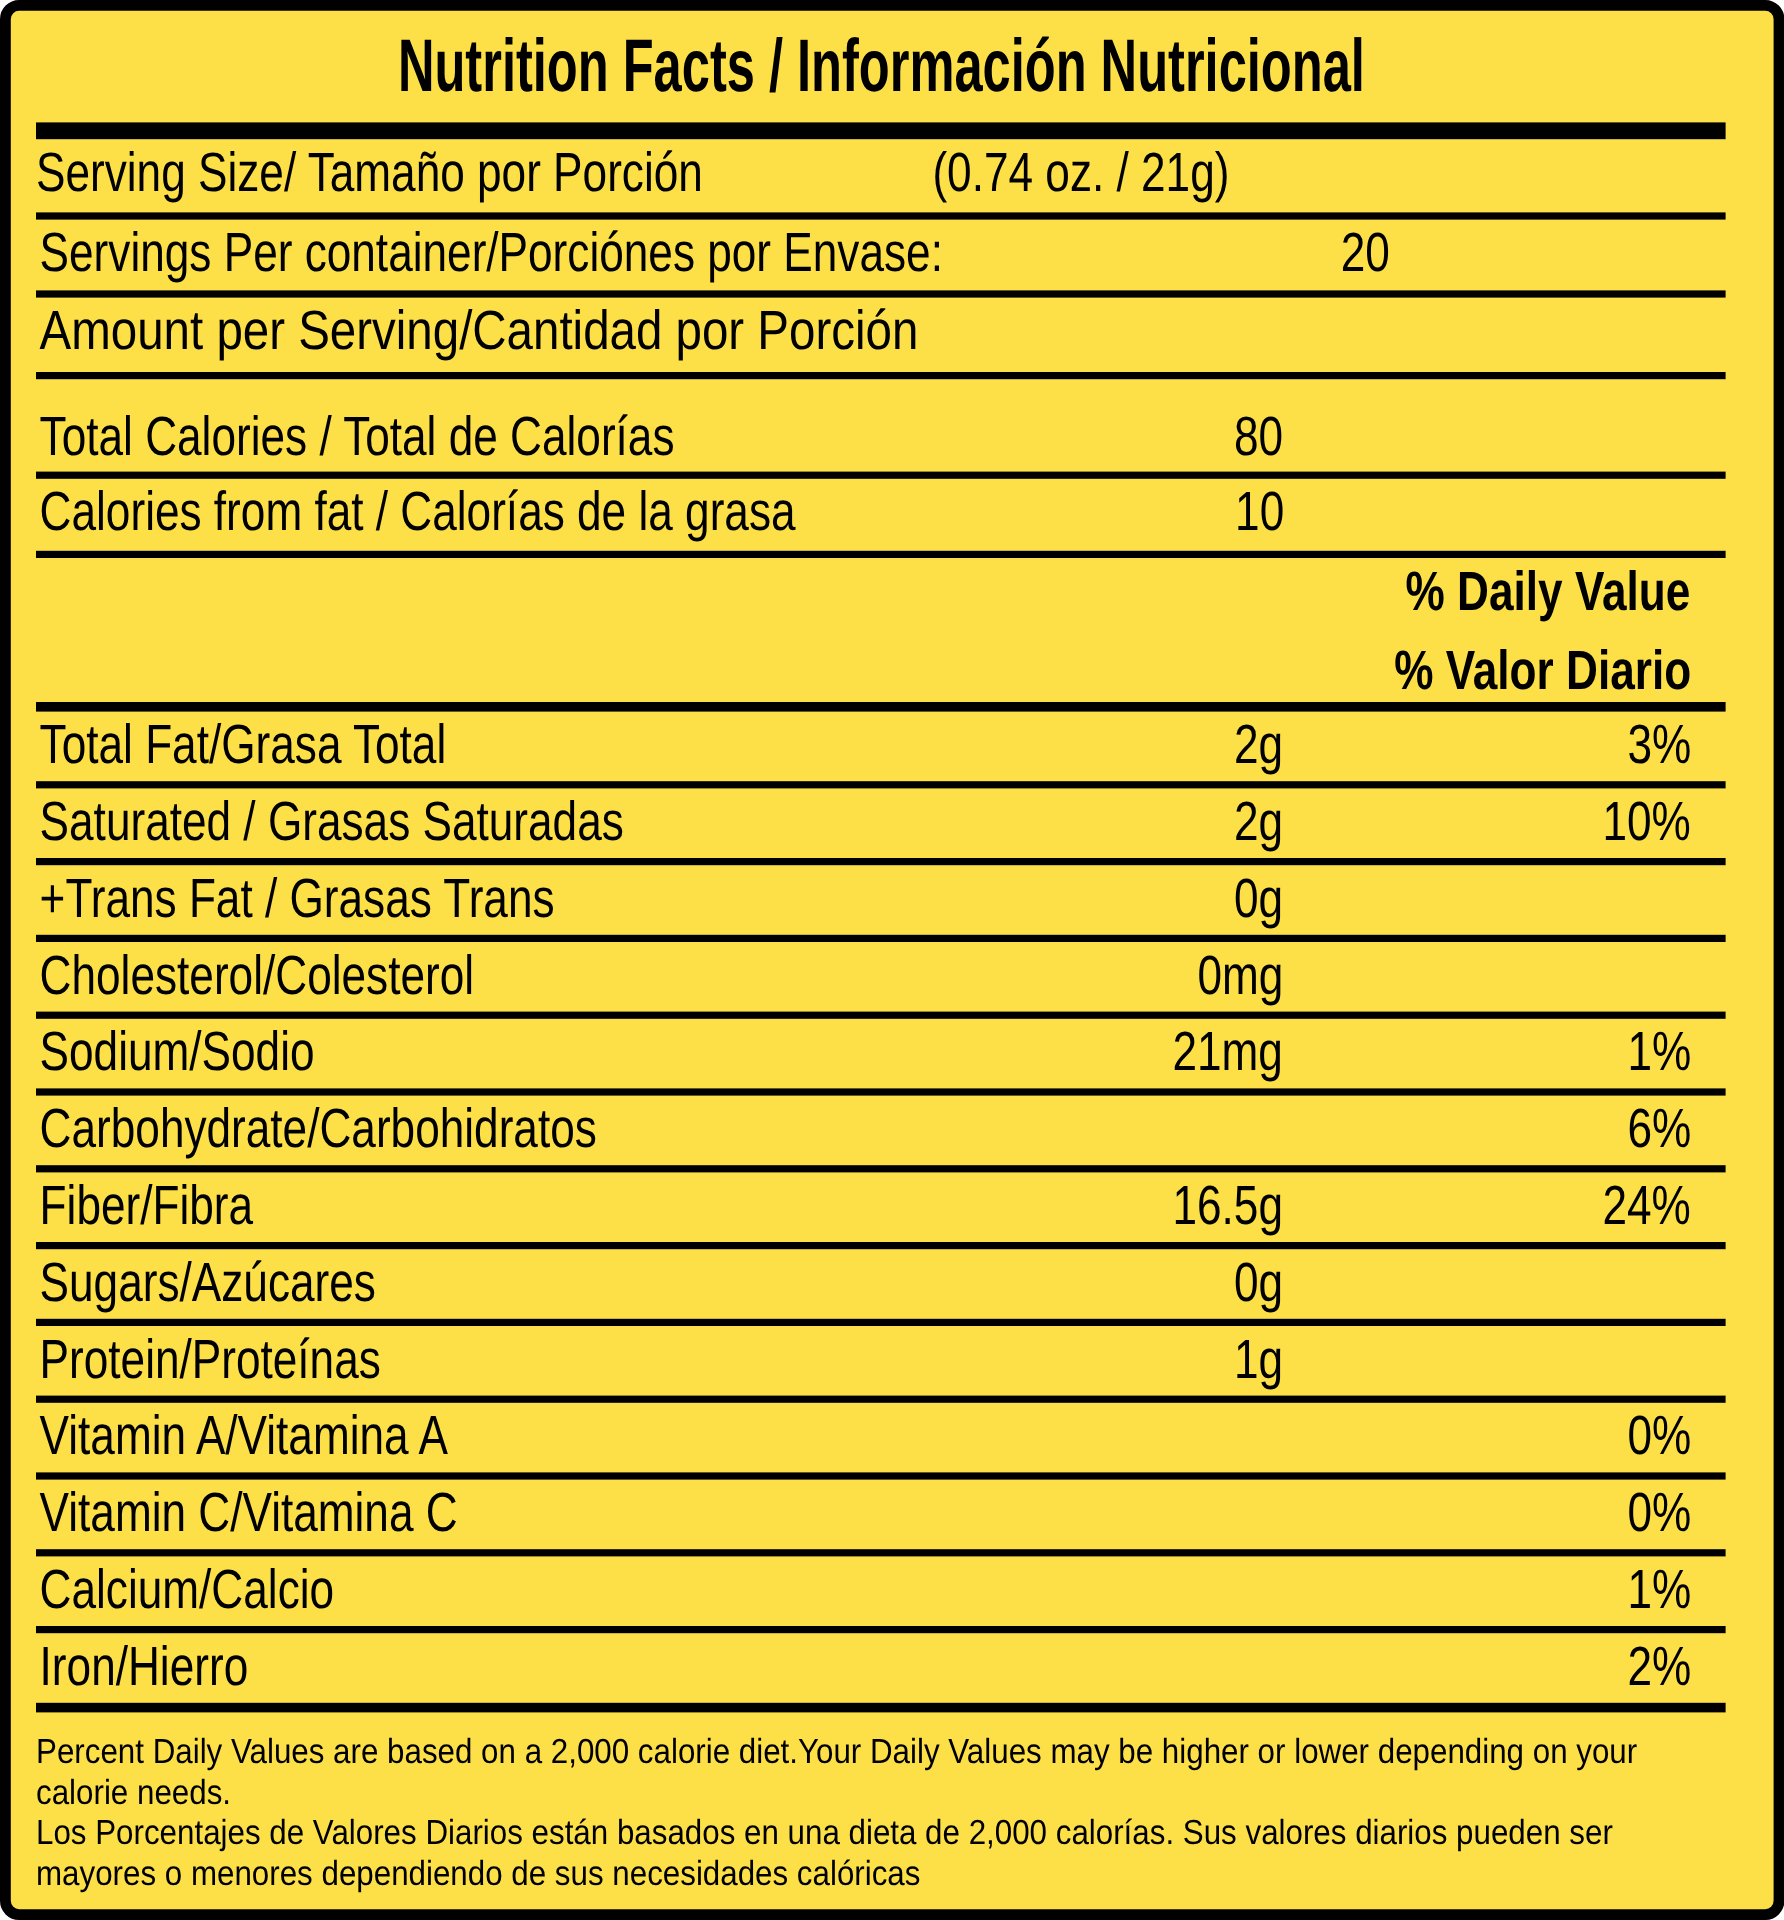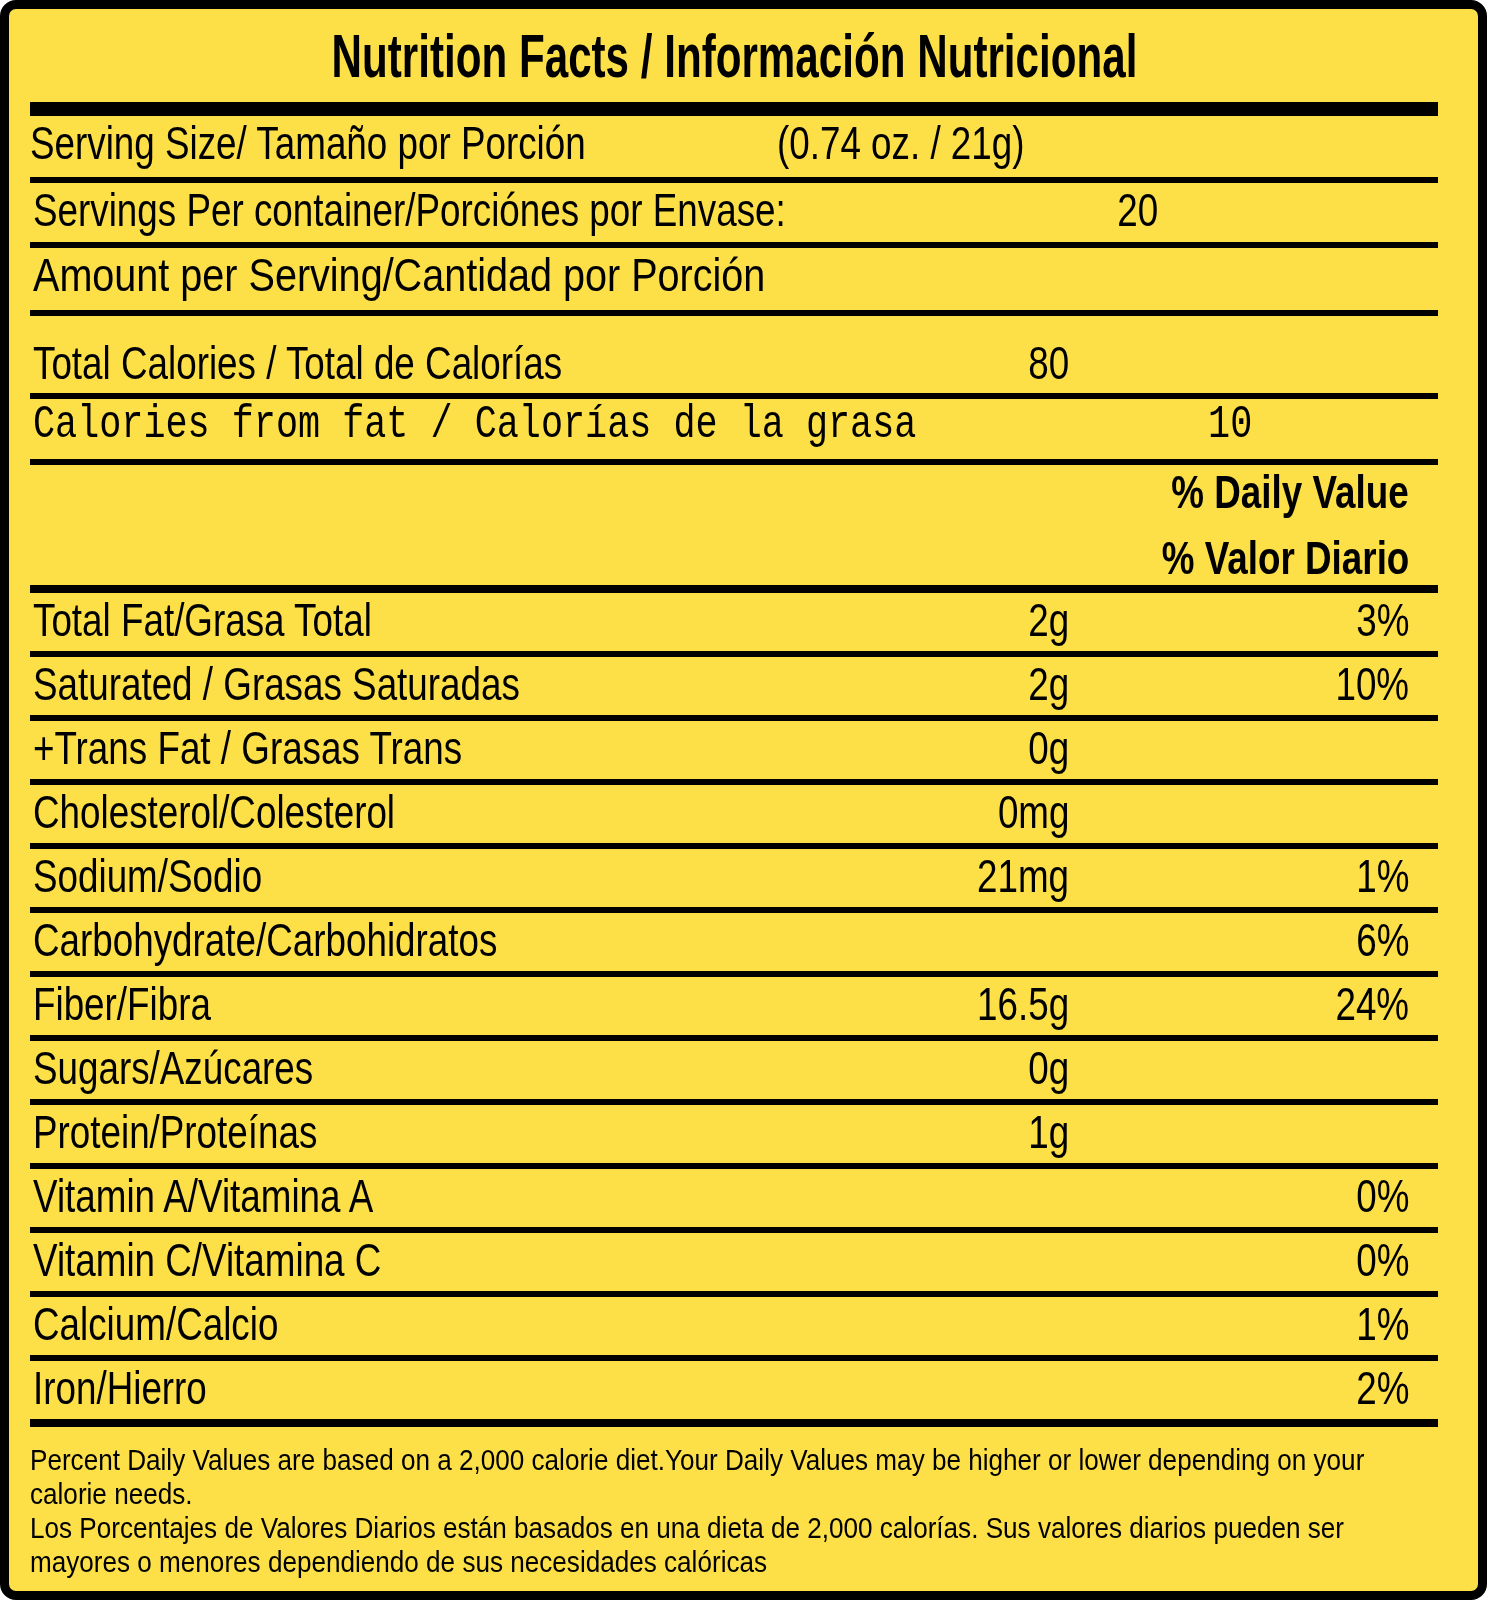--- a/index.html
+++ b/index.html
@@ -27,21 +27,21 @@
   .row{
     display:flex;align-items:flex-start;
     height:58px;border-bottom:6px solid #000000;
     font-size:46px;
   }
   .row.serving{height:61px;}
   .row.servings{height:59px;}
   .row.sechead{height:62px;font-weight:normal;}
   .sechead .cx{transform:scaleX(0.86);}
   .row.cal1{height:57px;margin-top:20px;}
-  .row.cal2{height:60px;font-family:Liberation Mono, monospace;}
+  .row.cal2{height:60px;}
   .row.last{border-bottom-width:8px;}
   .c-label{flex:1;padding-left:3px;overflow:visible;}
   .c-amt{width:250px;text-align:right;}
   .c-dv{width:369px;text-align:right;padding-right:29px;box-sizing:border-box;}
   .serving-val{margin-left:52px;}
   .dvhead{
     height:120px;border-bottom:8px solid #000000;
     display:flex;flex-direction:column;justify-content:space-between;align-items:flex-end;
     padding-right:29px;font-size:46px;font-weight:bold;
   }

